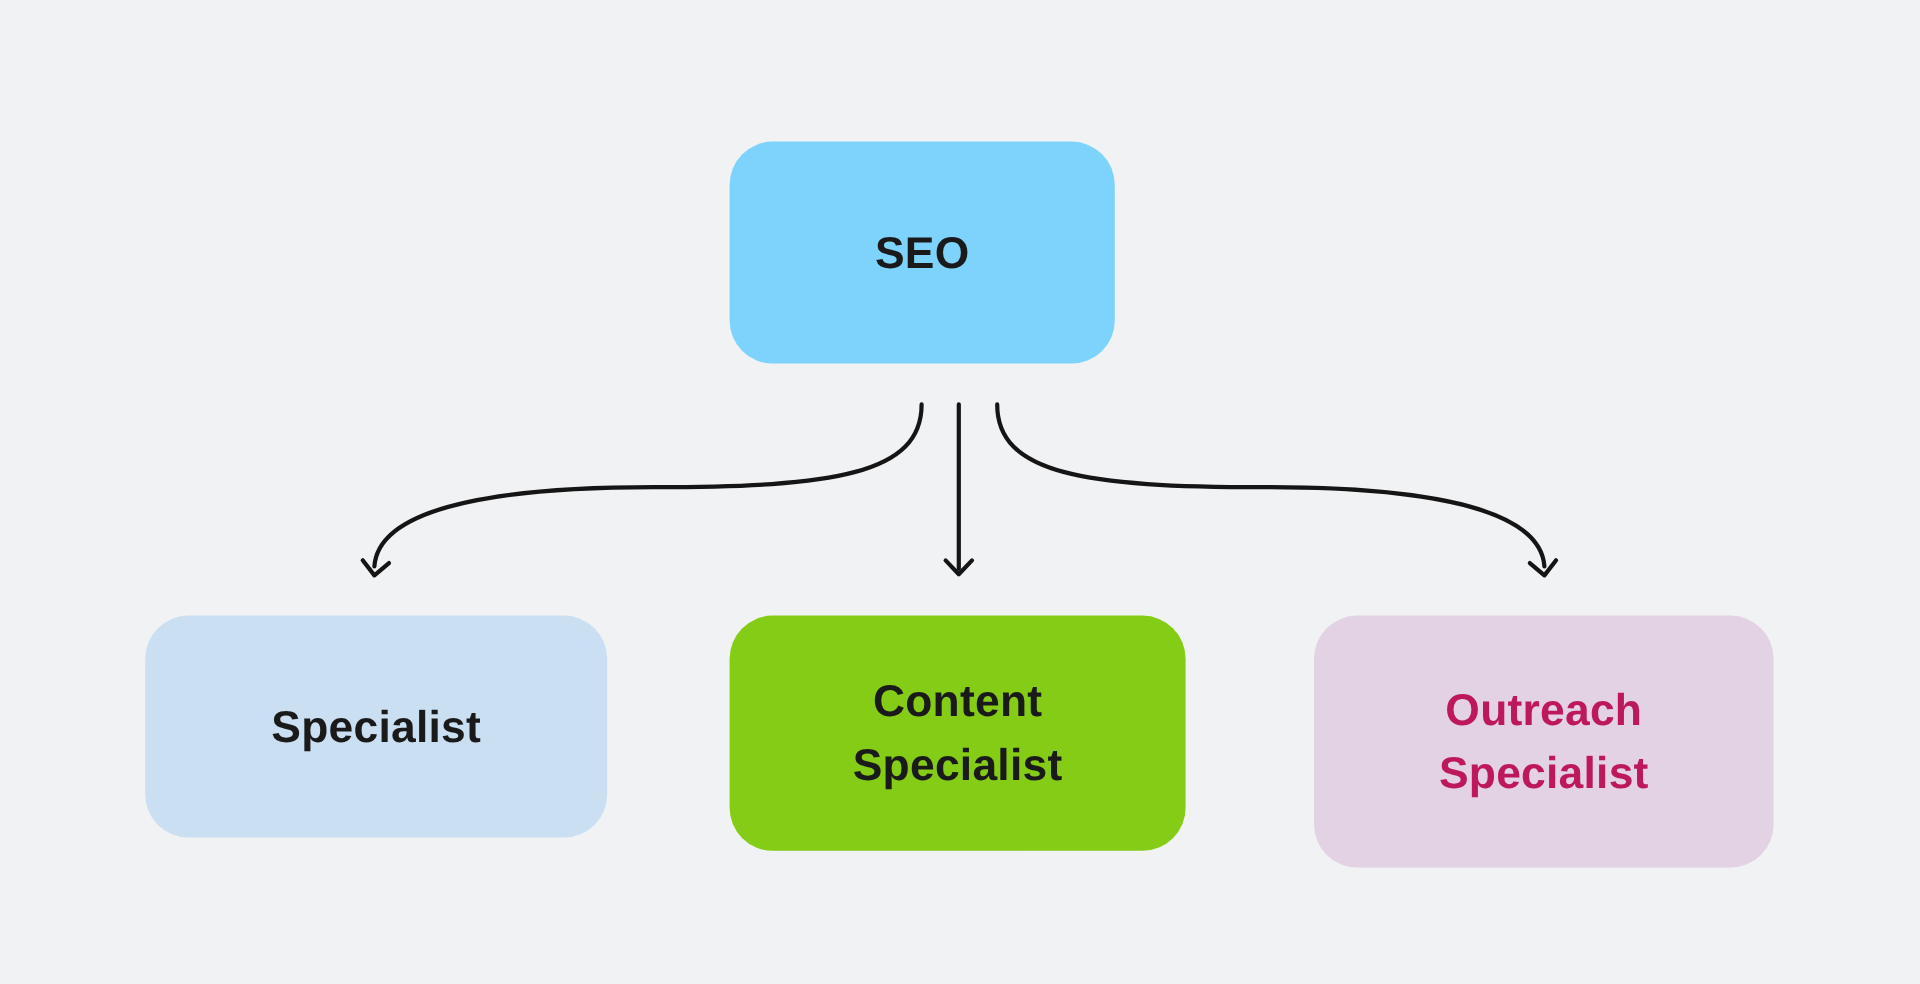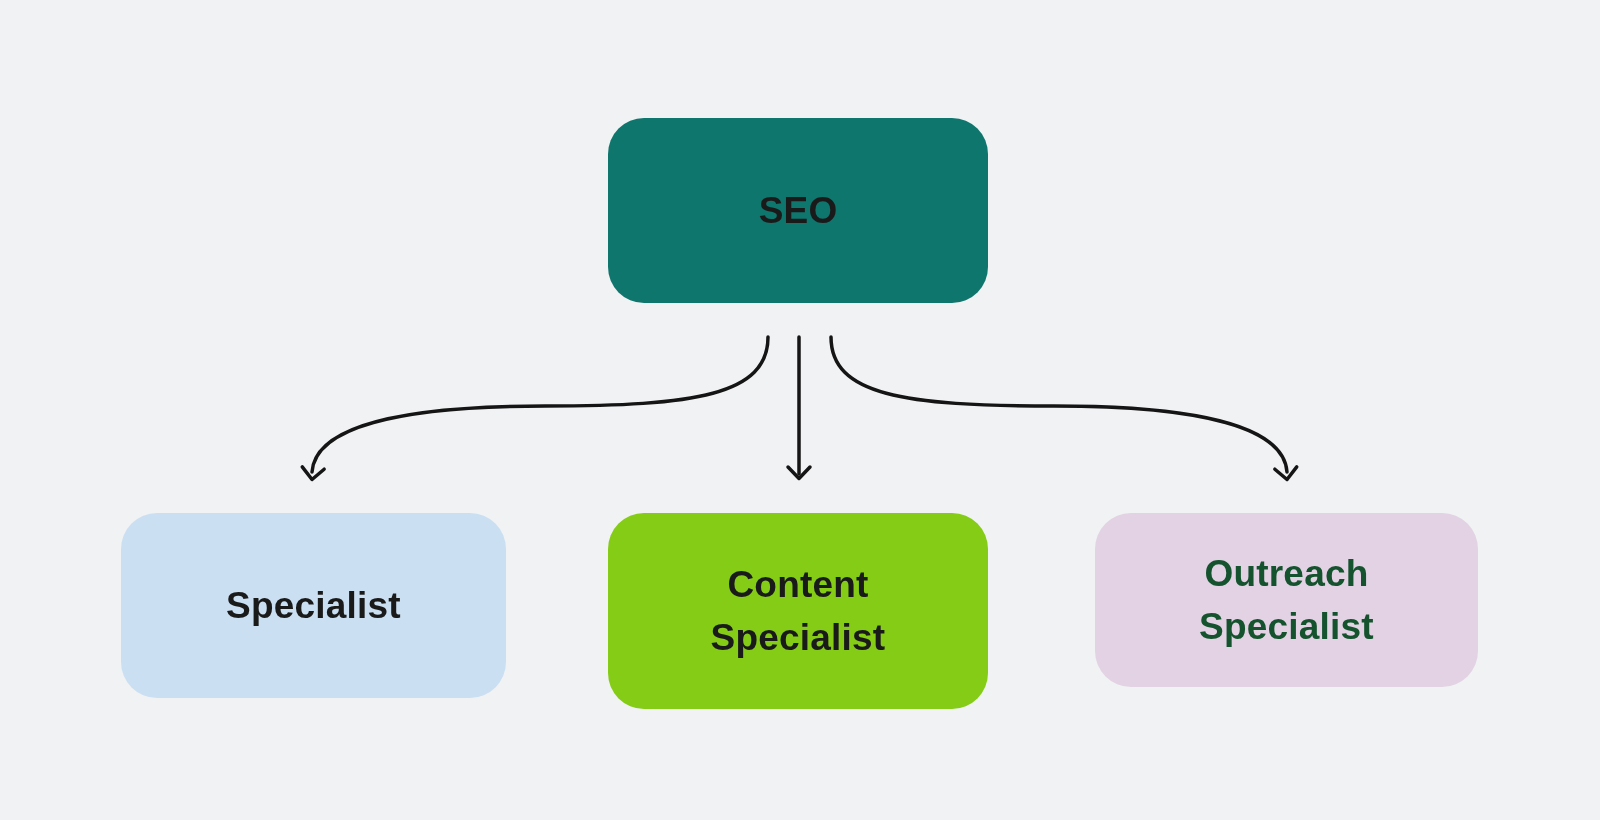--- a/index.html
+++ b/index.html
@@ -56,31 +56,31 @@
       <path d="M799 337 L799 474"></path>
       <path d="M788 467 L799 478.5 L810 467"></path>
     </g>
 
     <g>
       <path d="M831 337 C831 395 904 406 1054 406 C1204 406 1284 428 1287 472"></path>
       <path d="M1276 468 L1287 479.5 L1298 468" transform="rotate(-6 1287 479.5)"></path>
     </g>
   </svg>
 
-  <div class="node" style="left: 608px; top: 118px; width: 380px; height: 185px; background: #0f766e; color: rgb(26, 26, 26);">
+  <div class="node" style="left: 608px; top: 118px; width: 321px; height: 185px; background: #7dd3fc; color: rgb(26, 26, 26);">
     <span class="line">SEO</span>
   </div>
 
   <div class="node" style="left: 121px; top: 513px; width: 385px; height: 185px; background: rgb(203, 223, 242); color: rgb(26, 26, 26);">
     <span class="line">Specialist</span>
   </div>
 
   <div class="node" style="left: 608px; top: 513px; width: 380px; height: 196px; background: #84cc16; color: rgb(26, 26, 26);">
     <span class="line">Content</span>
     <span class="line">Specialist</span>
   </div>
 
-  <div class="node" style="left: 1095px; top: 513px; width: 383px; height: 174px; background: rgb(226, 210, 227); color: #14532d;">
+  <div class="node" style="left: 1095px; top: 513px; width: 383px; height: 210px; background: rgb(226, 210, 227); color: #be185d;">
     <span class="line">Outreach</span>
     <span class="line">Specialist</span>
   </div>
 
 </div>
 
 </body></html>

